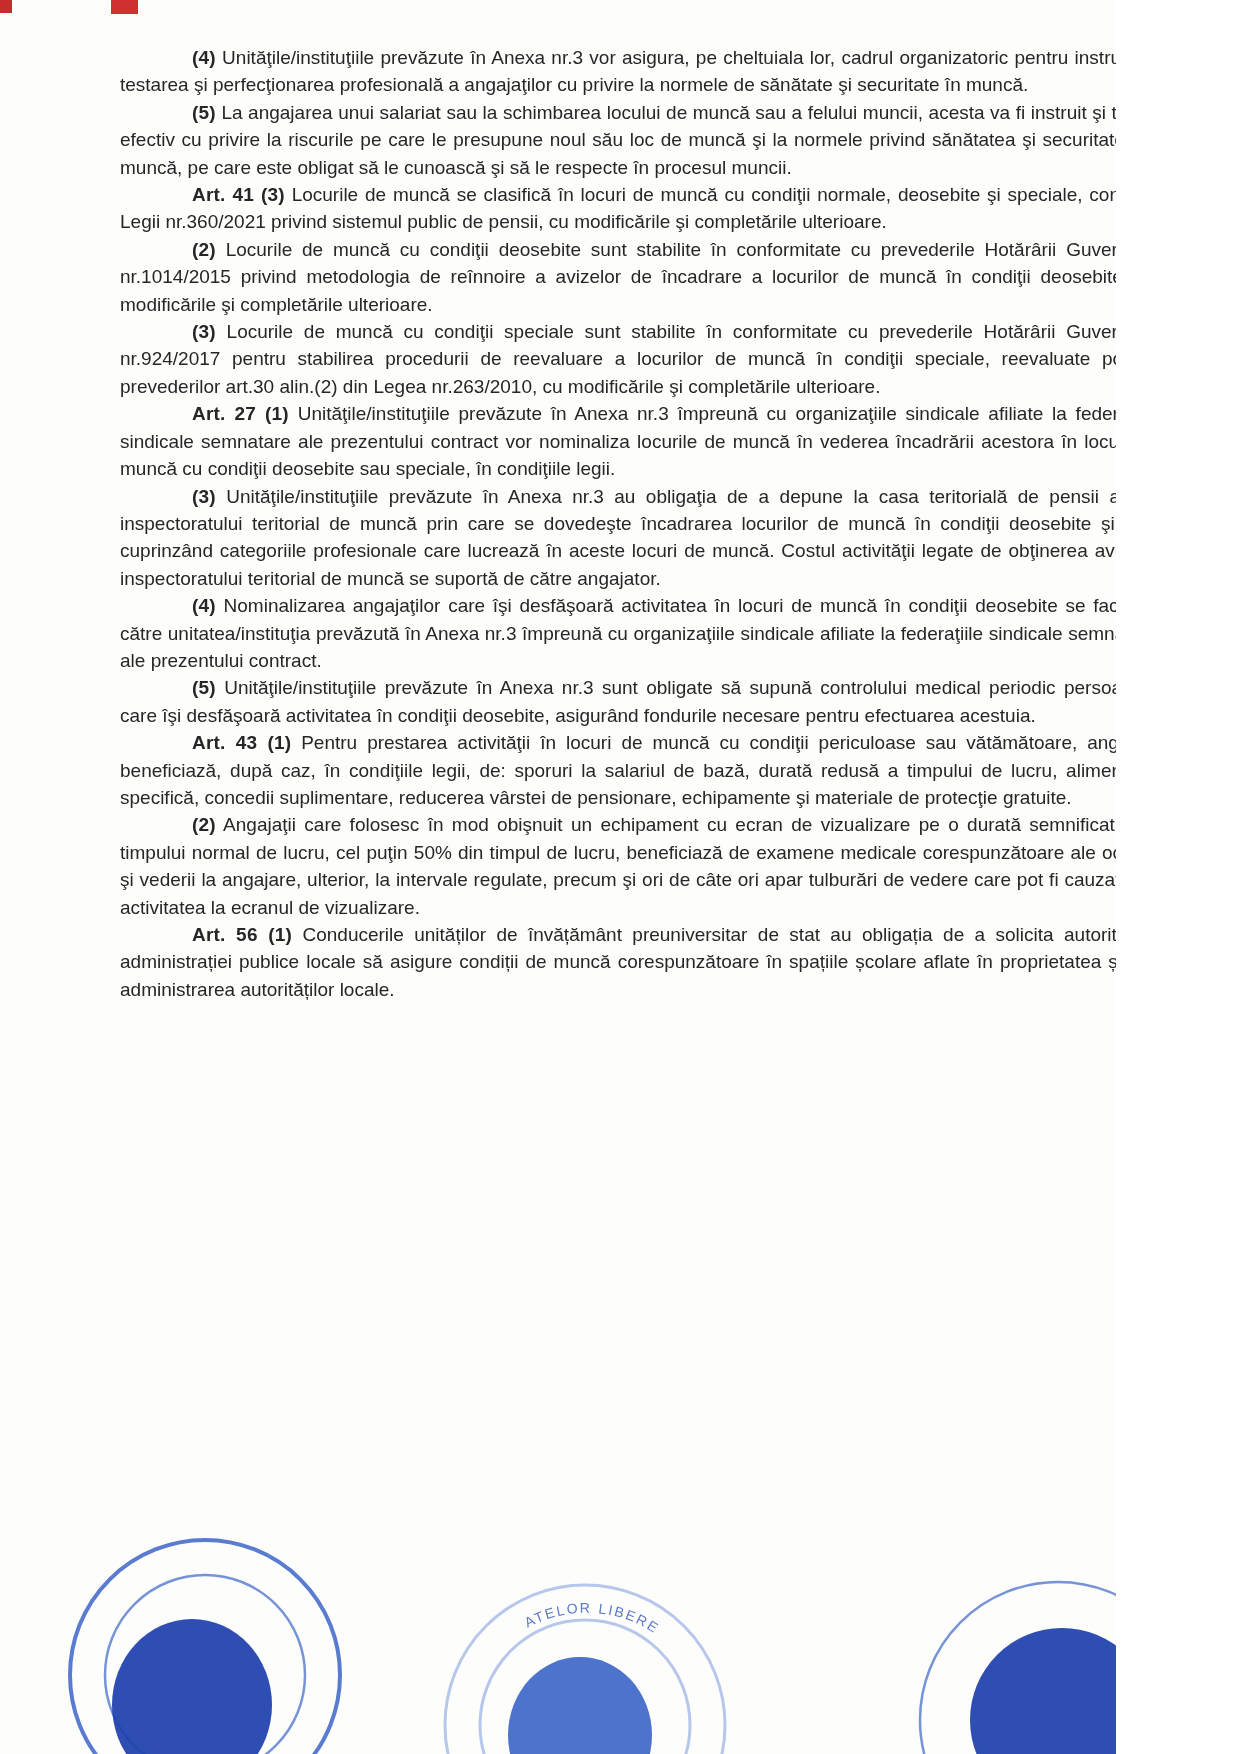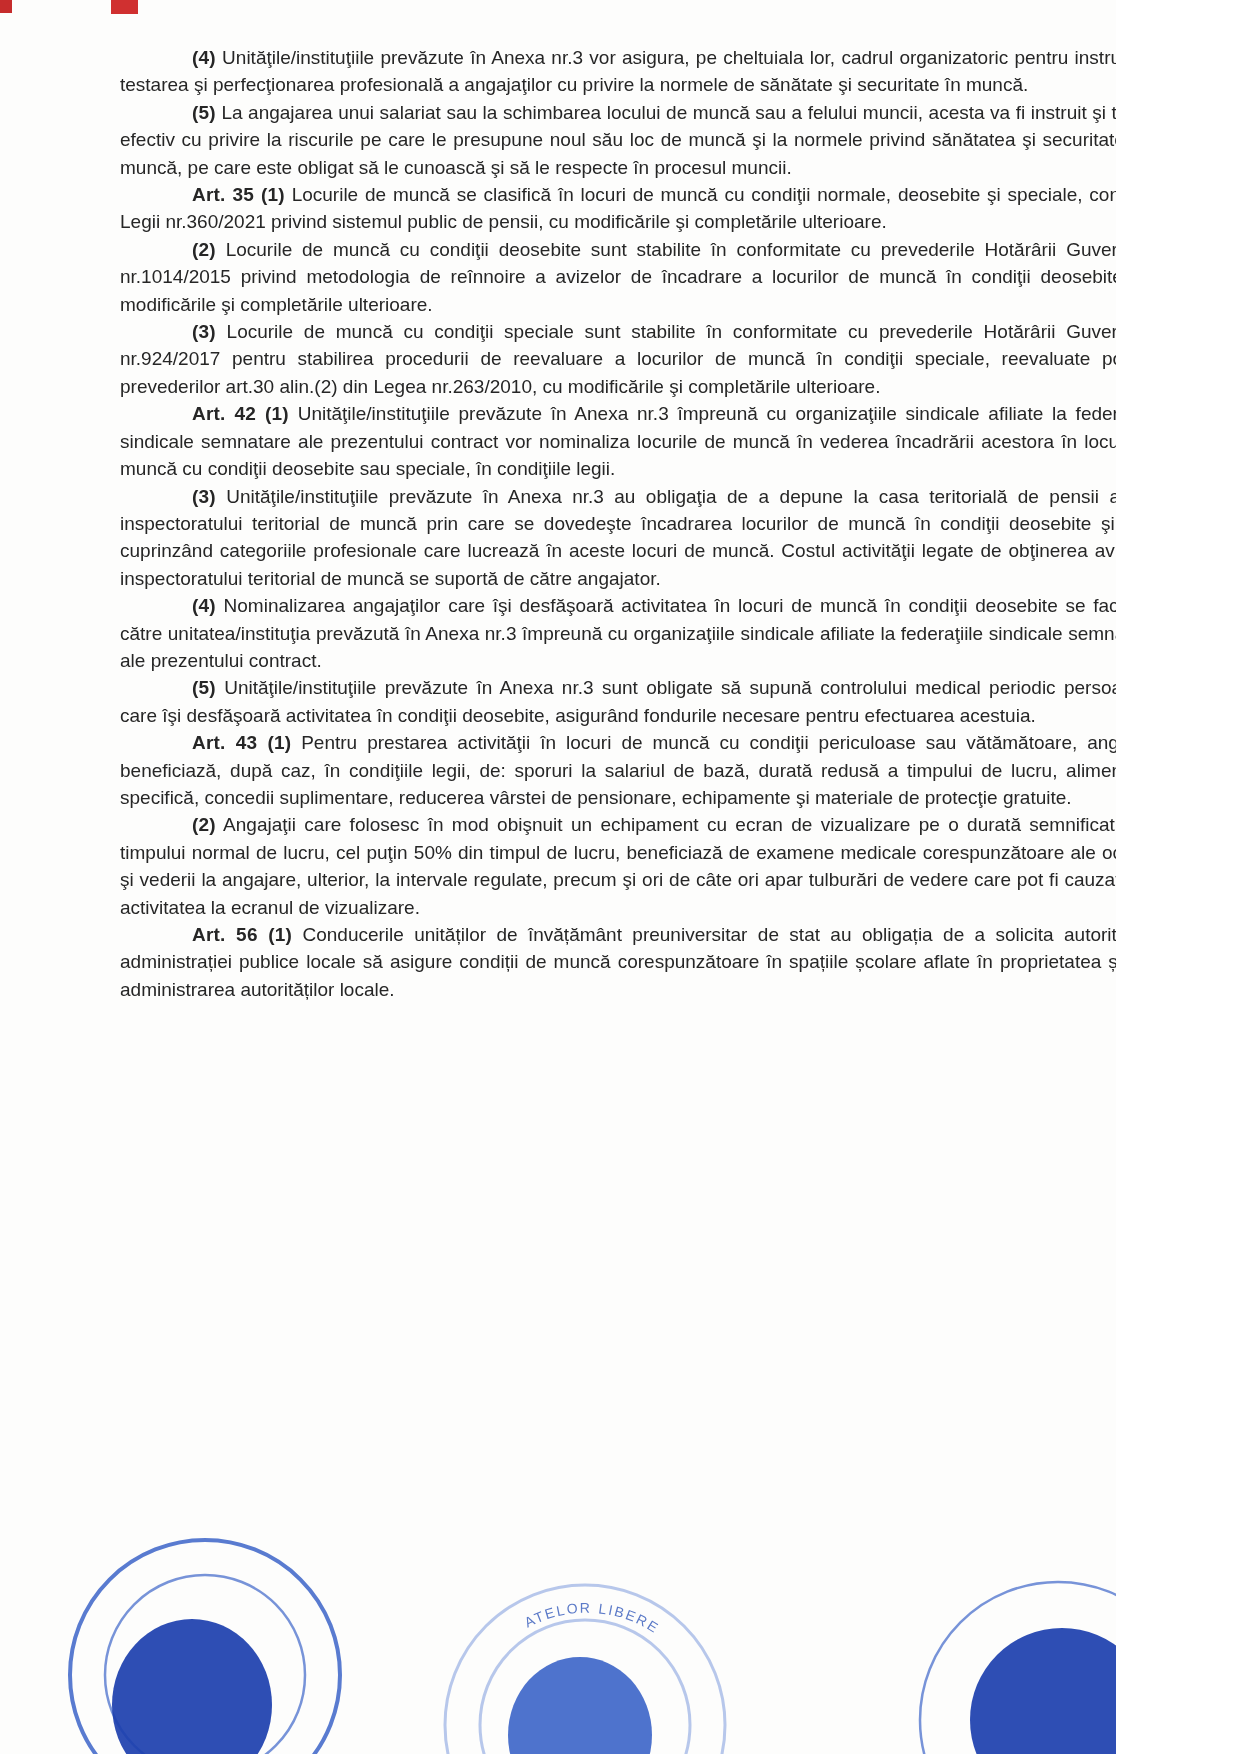--- a/index.html
+++ b/index.html
@@ -44,24 +44,24 @@
 <body>
 
 <div class="page">
 
   <div class="red-mark red-mark-a"></div>
   <div class="red-mark red-mark-b"></div>
 
   <div class="doc-content">
     <p class="para"><b>(4)</b> <span>Unităţile/instituţiile prevăzute în Anexa nr.3 vor asigura, pe cheltuiala lor, cadrul organizatoric pentru instruirea, testarea şi perfecţionarea profesională a angajaţilor cu privire la normele de sănătate şi securitate în muncă.</span></p>
     <p class="para"><b>(5)</b> <span>La angajarea unui salariat sau la schimbarea locului de muncă sau a felului muncii, acesta va fi instruit şi testat efectiv cu privire la riscurile pe care le presupune noul său loc de muncă şi la normele privind sănătatea şi securitatea în muncă, pe care este obligat să le cunoască şi să le respecte în procesul muncii.</span></p>
-    <p class="para"><b>Art. 35 (1)</b> <span>Locurile de muncă se clasifică în locuri de muncă cu condiţii normale, deosebite şi speciale, conform Legii nr.360/2021 privind sistemul public de pensii, cu modificările şi completările ulterioare.</span></p>
+    <p class="para"><b>Art. 41 (3)</b> <span>Locurile de muncă se clasifică în locuri de muncă cu condiţii normale, deosebite şi speciale, conform Legii nr.360/2021 privind sistemul public de pensii, cu modificările şi completările ulterioare.</span></p>
     <p class="para"><b>(2)</b> <span>Locurile de muncă cu condiţii deosebite sunt stabilite în conformitate cu prevederile Hotărârii Guvernului nr.1014/2015 privind metodologia de reînnoire a avizelor de încadrare a locurilor de muncă în condiţii deosebite, cu modificările şi completările ulterioare.</span></p>
     <p class="para"><b>(3)</b> <span>Locurile de muncă cu condiţii speciale sunt stabilite în conformitate cu prevederile Hotărârii Guvernului nr.924/2017 pentru stabilirea procedurii de reevaluare a locurilor de muncă în condiţii speciale, reevaluate potrivit prevederilor art.30 alin.(2) din Legea nr.263/2010, cu modificările şi completările ulterioare.</span></p>
-    <p class="para"><b>Art. 42 (1)</b> <span>Unităţile/instituţiile prevăzute în Anexa nr.3 împreună cu organizaţiile sindicale afiliate la federaţiile sindicale semnatare ale prezentului contract vor nominaliza locurile de muncă în vederea încadrării acestora în locuri de muncă cu condiţii deosebite sau speciale, în condiţiile legii.</span></p>
+    <p class="para"><b>Art. 27 (1)</b> <span>Unităţile/instituţiile prevăzute în Anexa nr.3 împreună cu organizaţiile sindicale afiliate la federaţiile sindicale semnatare ale prezentului contract vor nominaliza locurile de muncă în vederea încadrării acestora în locuri de muncă cu condiţii deosebite sau speciale, în condiţiile legii.</span></p>
     <p class="para"><b>(3)</b> <span>Unităţile/instituţiile prevăzute în Anexa nr.3 au obligaţia de a depune la casa teritorială de pensii avizul inspectoratului teritorial de muncă prin care se dovedeşte încadrarea locurilor de muncă în condiţii deosebite şi lista cuprinzând categoriile profesionale care lucrează în aceste locuri de muncă. Costul activităţii legate de obţinerea avizului inspectoratului teritorial de muncă se suportă de către angajator.</span></p>
     <p class="para"><b>(4)</b> <span>Nominalizarea angajaţilor care îşi desfăşoară activitatea în locuri de muncă în condiţii deosebite se face de către unitatea/instituţia prevăzută în Anexa nr.3 împreună cu organizaţiile sindicale afiliate la federaţiile sindicale semnatare ale prezentului contract.</span></p>
     <p class="para"><b>(5)</b> <span>Unităţile/instituţiile prevăzute în Anexa nr.3 sunt obligate să supună controlului medical periodic persoanele care îşi desfăşoară activitatea în condiţii deosebite, asigurând fondurile necesare pentru efectuarea acestuia.</span></p>
     <p class="para"><b>Art. 43 (1)</b> <span>Pentru prestarea activităţii în locuri de muncă cu condiţii periculoase sau vătămătoare, angajaţii beneficiază, după caz, în condiţiile legii, de: sporuri la salariul de bază, durată redusă a timpului de lucru, alimentaţie specifică, concedii suplimentare, reducerea vârstei de pensionare, echipamente şi materiale de protecţie gratuite.</span></p>
     <p class="para"><b>(2)</b> <span>Angajaţii care folosesc în mod obişnuit un echipament cu ecran de vizualizare pe o durată semnificativă a timpului normal de lucru, cel puţin 50% din timpul de lucru, beneficiază de examene medicale corespunzătoare ale ochilor şi vederii la angajare, ulterior, la intervale regulate, precum şi ori de câte ori apar tulburări de vedere care pot fi cauzate de activitatea la ecranul de vizualizare.</span></p>
     <p class="para"><b>Art. 56 (1)</b> <span>Conducerile unităților de învățământ preuniversitar de stat au obligația de a solicita autorităților administrației publice locale să asigure condiții de muncă corespunzătoare în spațiile școlare aflate în proprietatea și/sau administrarea autorităților locale.</span></p>
   </div>
 
   <svg class="stamp stamp-left" width="290" height="260" viewBox="0 0 290 260">
     <circle class="ring" cx="145" cy="170" r="135" stroke="#2f5ac4"></circle>

